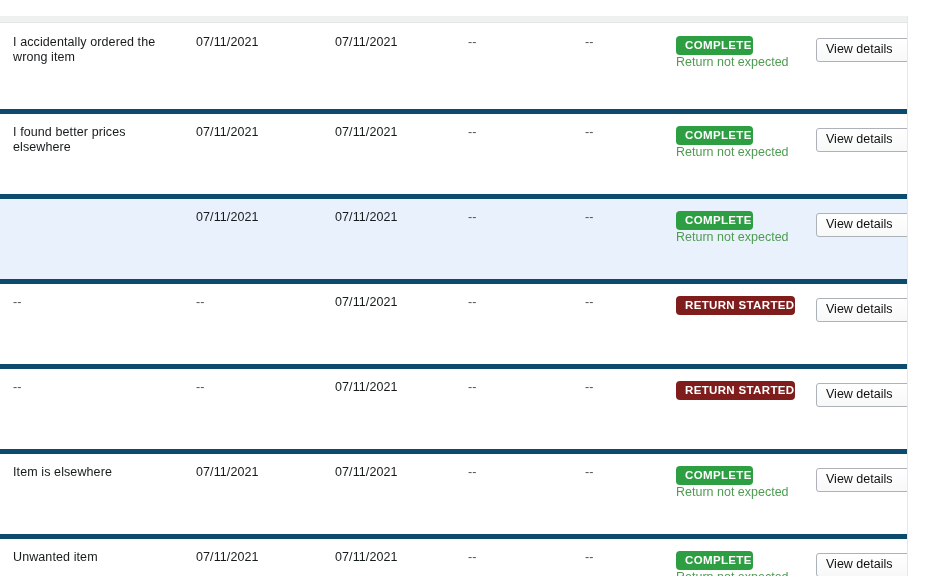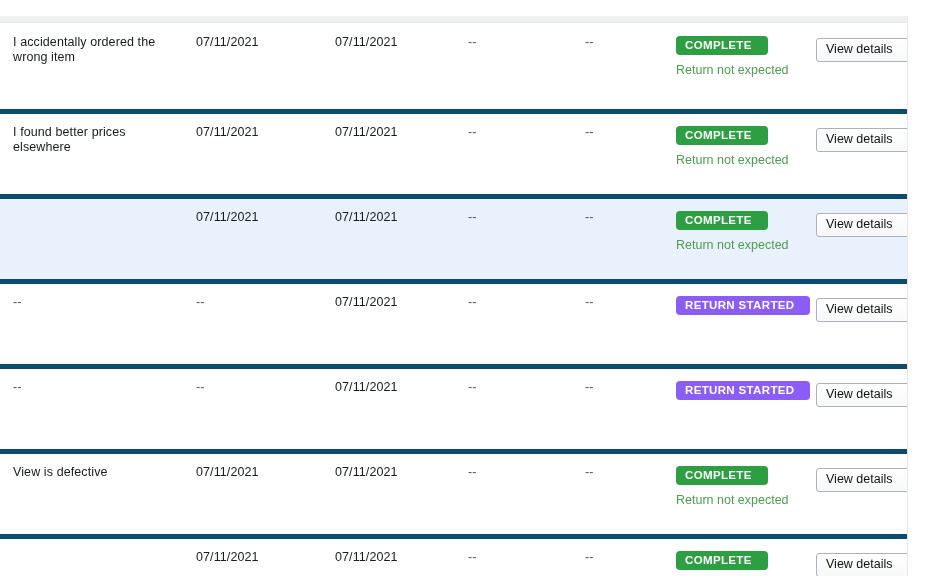--- a/index.html
+++ b/index.html
@@ -76,34 +76,33 @@
 
   
   .c-status {
     position: absolute;
     left: 676px;
     top: 11px;
     width: 135px;
   }
   .badge {
     display: inline-block;
-    padding: 3px 16px 4px 9px;
+    padding: 3px 1px 4px 9px;
     border-radius: 4px;
     font-size: 11.5px;
     font-weight: bold;
     line-height: 12px;
     letter-spacing: 0.35px;
     color: #ffffff;
     white-space: nowrap;
   }
   .badge.complete { background: #2e9e43; }
-  .badge.started  { background: #8b5cf6; }
+  .badge.started  { background: #7f1d1d; }
 
   .substatus {
-    margin-top: 8px;
     font-size: 12.5px;
     line-height: 15px;
     color: #4f9b52;
     white-space: nowrap;
   }
 
   
   .c-action {
     position: absolute;
     left: 816px;
@@ -186,29 +185,30 @@
         <div class="row">
           <div class="cell c-reason dash">--</div>
           <div class="cell c-date1 dash">--</div>
           <div class="cell c-date2">07/11/2021</div>
           <div class="cell c-col3 dash">--</div>
           <div class="cell c-col4 dash">--</div>
           <div class="c-status"><span class="badge started">RETURN STARTED</span></div>
           <div class="c-action"><button class="btn-view">View details</button></div>
         </div>
         <div class="row">
-          <div class="cell c-reason">View is defective</div>
-          <div class="cell c-date1">07/11/2021</div>
-          <div class="cell c-date2">07/11/2021</div>
-          <div class="cell c-col3 dash">--</div>
-          <div class="cell c-col4 dash">--</div>
-          <div class="c-status"><span class="badge complete">COMPLETE</span><div class="substatus">Return not expected</div></div>
-          <div class="c-action"><button class="btn-view">View details</button></div>
-        </div>
-        <div class="row">
+          <div class="cell c-reason">Item is elsewhere</div>
+          <div class="cell c-date1">07/11/2021</div>
+          <div class="cell c-date2">07/11/2021</div>
+          <div class="cell c-col3 dash">--</div>
+          <div class="cell c-col4 dash">--</div>
+          <div class="c-status"><span class="badge complete">COMPLETE</span><div class="substatus">Return not expected</div></div>
+          <div class="c-action"><button class="btn-view">View details</button></div>
+        </div>
+        <div class="row">
+          <div class="cell c-reason">Unwanted item</div>
           <div class="cell c-date1">07/11/2021</div>
           <div class="cell c-date2">07/11/2021</div>
           <div class="cell c-col3 dash">--</div>
           <div class="cell c-col4 dash">--</div>
           <div class="c-status"><span class="badge complete">COMPLETE</span><div class="substatus">Return not expected</div></div>
           <div class="c-action"><button class="btn-view">View details</button></div>
         </div>
       </div>
 
   </div>

